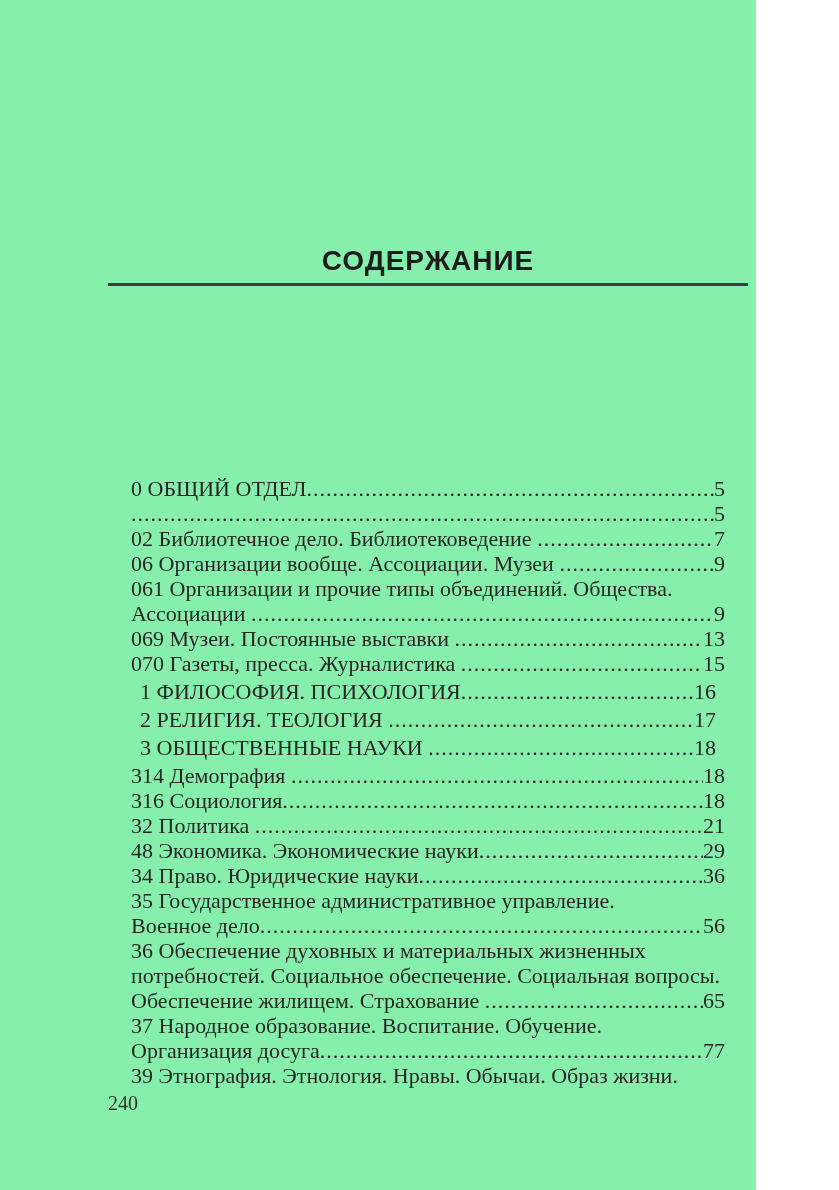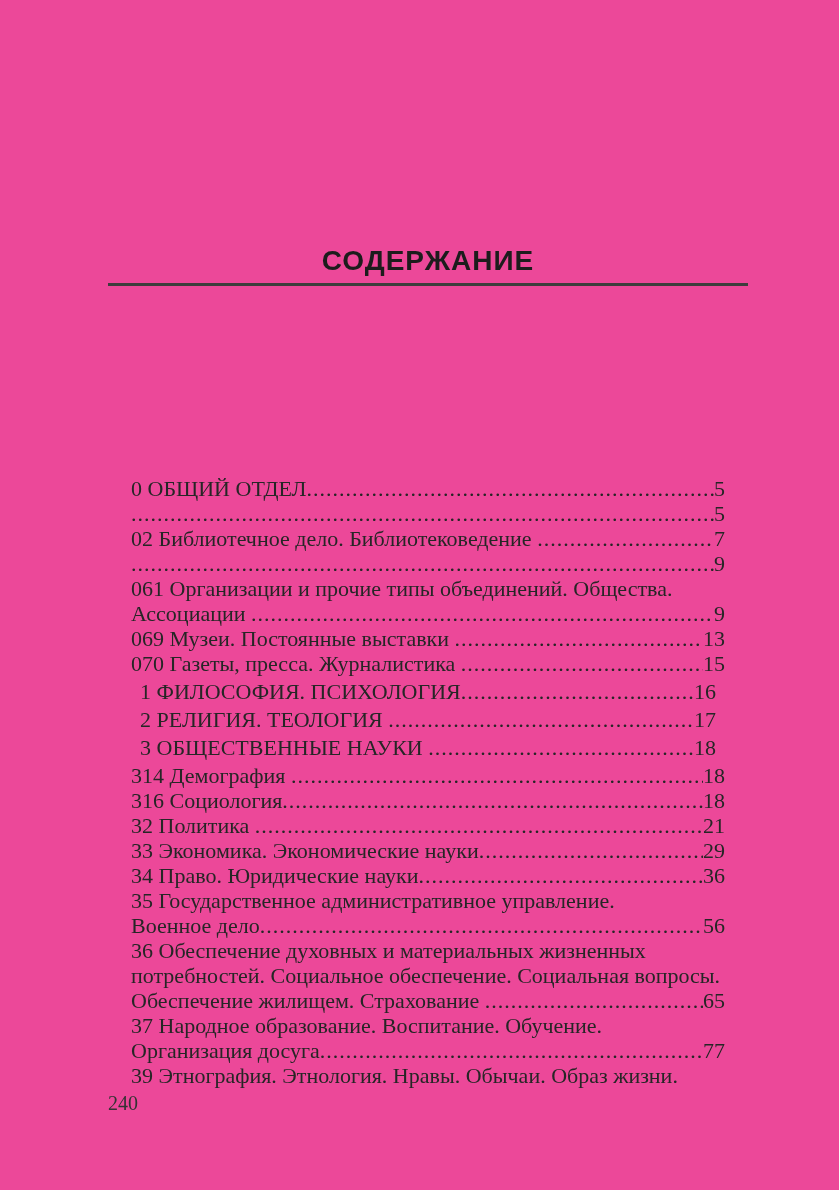--- a/index.html
+++ b/index.html
@@ -2,23 +2,23 @@
 <html><head>
 <meta charset="utf-8">
 <style>
   html, body {
     margin: 0;
     padding: 0;
     background: #ffffff;
   }
   .page {
     position: relative;
-    width: 839px;
+    width: 756px;
     height: 1190px;
-    background: #ec4899;
+    background: #86efac;
     overflow: hidden;
     font-family: "Liberation Serif", serif;
   }
   .title {
     position: absolute;
     top: 245px;
     left: 108px;
     width: 640px;
     margin: 0;
     text-align: center;
@@ -100,20 +100,21 @@
       </div>
       <div class="entry">
         <div class="line">
           <span class="t">02 Библиотечное дело. Библиотековедение </span>
           <span class="dots"></span>
           <span class="pg">7</span>
         </div>
       </div>
       <div class="entry">
         <div class="line">
+          <span class="t">06 Организации вообще. Ассоциации. Музеи </span>
           <span class="dots"></span>
           <span class="pg">9</span>
         </div>
       </div>
       <div class="entry">
         <div class="line">
           <span class="t">061 Организации и прочие типы объединений. Общества.</span>
         </div>
         <div class="line">
           <span class="t">Ассоциации </span>
@@ -172,21 +173,21 @@
       </div>
       <div class="entry">
         <div class="line">
           <span class="t">32 Политика </span>
           <span class="dots"></span>
           <span class="pg">21</span>
         </div>
       </div>
       <div class="entry">
         <div class="line">
-          <span class="t">33 Экономика. Экономические науки</span>
+          <span class="t">48 Экономика. Экономические науки</span>
           <span class="dots"></span>
           <span class="pg">29</span>
         </div>
       </div>
       <div class="entry">
         <div class="line">
           <span class="t">34 Право. Юридические науки</span>
           <span class="dots"></span>
           <span class="pg">36</span>
         </div>

